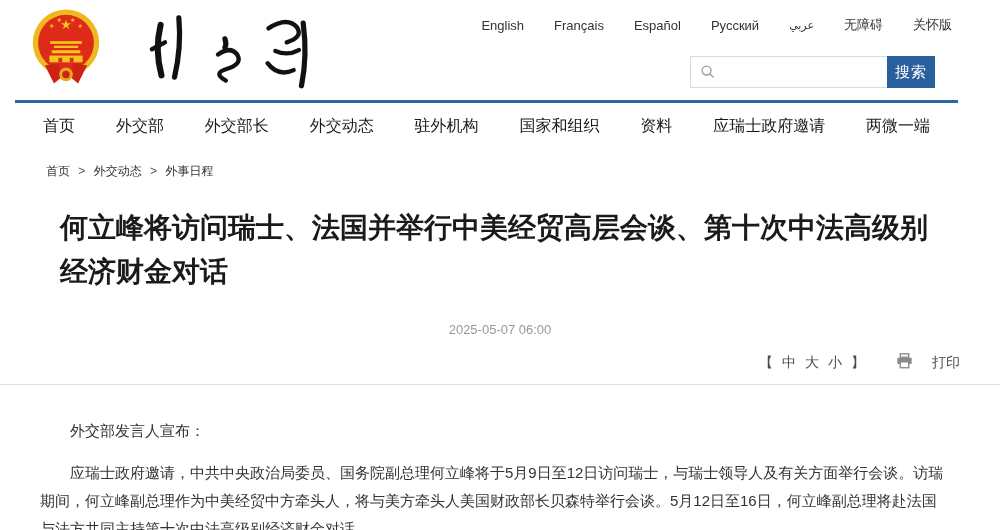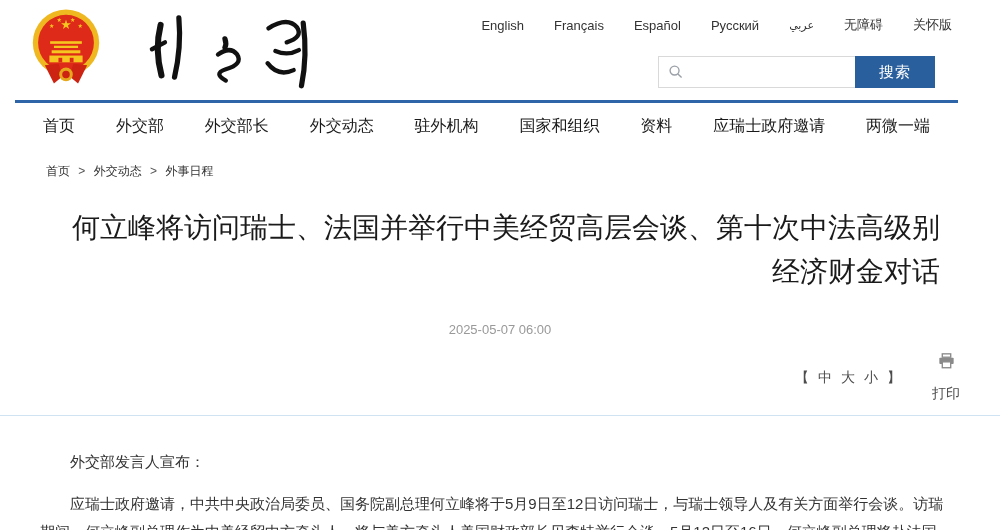--- a/index.html
+++ b/index.html
@@ -13,35 +13,35 @@
   .emblem{display:inline-block;width:76px;height:80px;}
   .calligraphy{display:inline-block;margin-left:34px;margin-top:4px;}
   .sr-only{position:absolute;width:1px;height:1px;overflow:hidden;clip:rect(0 0 0 0);}
   .lang-row{position:absolute;right:48px;top:16px;display:flex;align-items:center;gap:30px;}
   .lang-row a{font-size:13px;color:#333;text-decoration:none;white-space:nowrap;}
   .lang-row a.ar{font-size:11px;}
   .search-row{position:absolute;right:65px;top:56px;display:flex;align-items:stretch;}
   .search-box{display:flex;align-items:center;width:197px;height:32px;border:1px solid #d9d9d9;border-right:none;background:#fff;box-sizing:border-box;}
   .search-box .mag{margin:0 6px 0 9px;display:flex;align-items:center;}
   .search-box input{border:none;outline:none;flex:1;height:26px;font-size:13px;min-width:0;background:transparent;}
-  .search-btn{width:80px;height:32px;border:none;background:#2a5f9e;color:#fff;font-size:15px;cursor:pointer;font-family:inherit;letter-spacing:1px;}
+  .search-btn{width:48px;height:32px;border:none;background:#2a5f9e;color:#fff;font-size:15px;cursor:pointer;font-family:inherit;letter-spacing:1px;}
   
   .main-nav{margin:0 42px 0 15px;border-top:3px solid #2d65a8;}
   .main-nav ul{list-style:none;margin:0;padding:13px 28px 12px 28px;display:flex;justify-content:space-between;}
   .main-nav a{font-size:16px;color:#1a1a1a;text-decoration:none;white-space:nowrap;}
   
   .breadcrumb{margin:14px 0 0 46px;font-size:12px;color:#333;}
   .breadcrumb a{color:#333;text-decoration:none;}
   .breadcrumb .sep{margin:0 5px;color:#555;}
   
-  .title{max-width:880px;margin:26px auto 0;text-align:right;font-size:28px;line-height:44px;font-weight:normal;color:#1a1a1a;}
+  .title{max-width:880px;margin:26px auto 0;text-align:left;font-size:28px;line-height:44px;font-weight:bold;color:#1a1a1a;}
   .date{margin-top:28px;text-align:center;font-size:13px;color:#999;}
   .tools{margin:16px 40px 0 0;display:flex;justify-content:flex-end;align-items:center;gap:9px;font-size:14px;color:#4d4d4d;}
   .tools a{color:#4d4d4d;text-decoration:none;cursor:pointer;}
-  .tools .print{display:flex;align-items:center;gap:13px;margin-left:22px;flex-direction:column;}
+  .tools .print{display:flex;align-items:center;gap:19px;margin-left:22px;}
   .divider{border:none;border-top:1px solid #cfe3f2;margin:12px 0 0 0;}
   
   .content{margin:32px 40px 0 40px;font-size:15px;line-height:28px;color:#333;}
   .content p{margin:0 12px 14px 0;text-indent:2em;}
 </style>
 </head>
 <body>
 
 <div>
 

